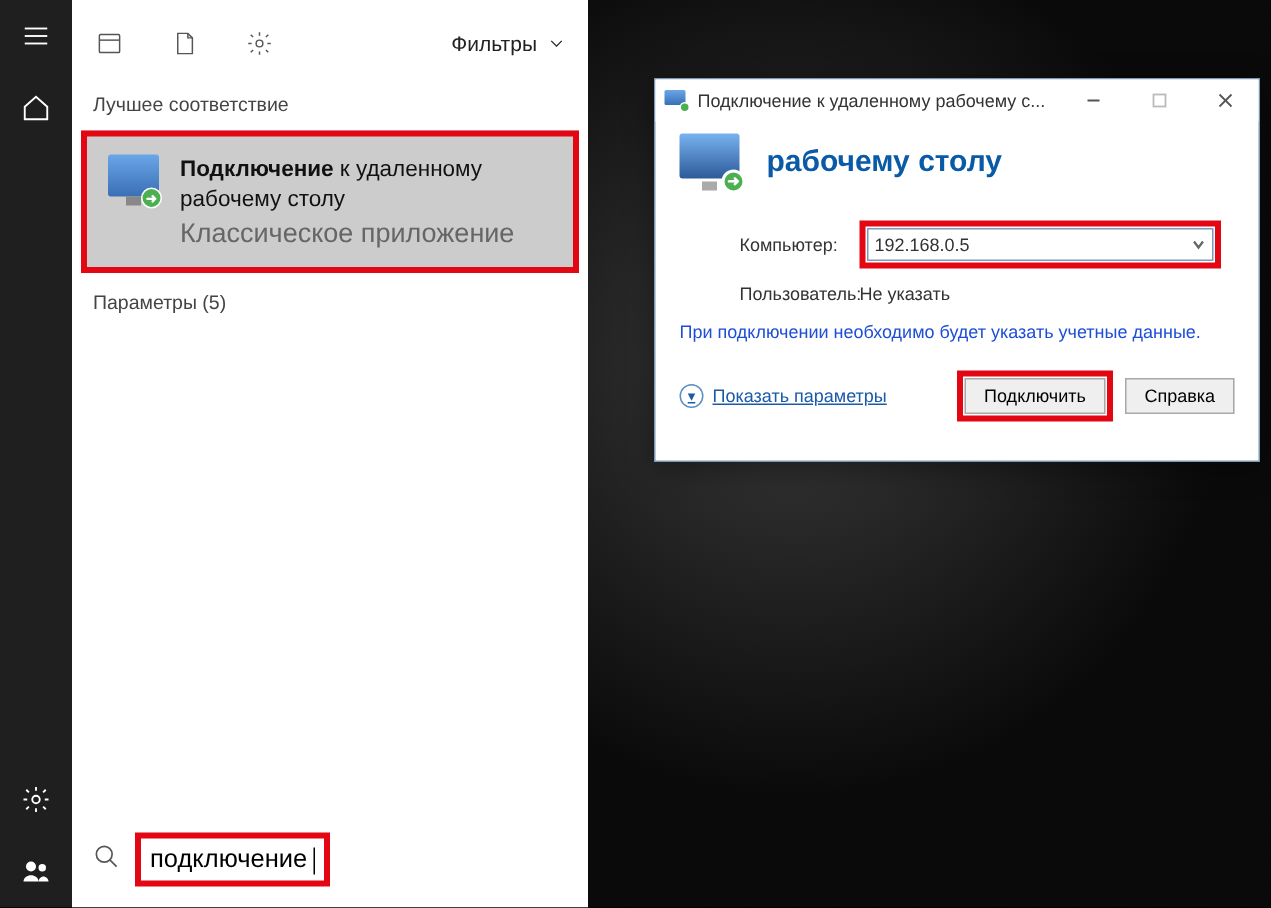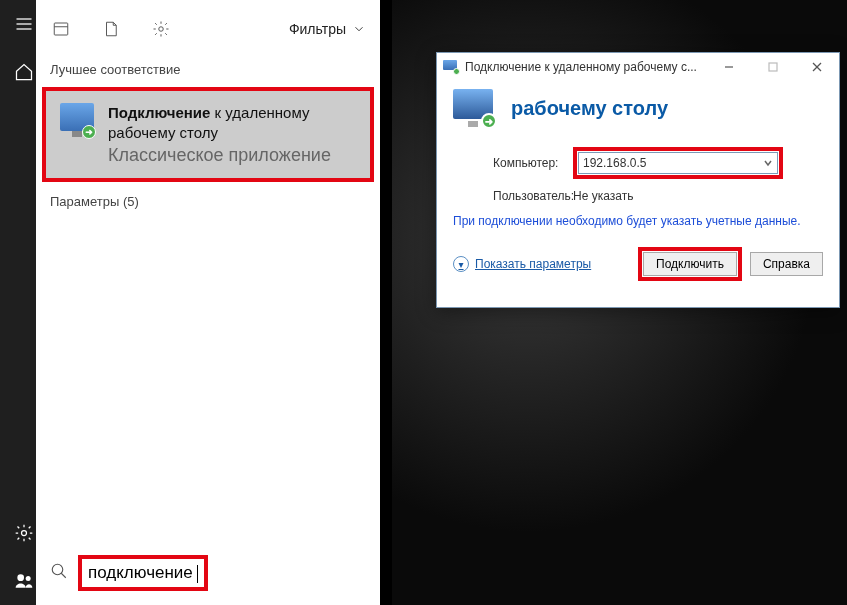--- a/index.html
+++ b/index.html
@@ -5,21 +5,21 @@
     * { margin: 0; padding: 0; box-sizing: border-box; font-family: "Segoe UI", Tahoma, sans-serif; }
     body { width: 847px; height: 605px; background: #000; overflow: hidden; position: relative; }
     
     
     .rail { position: absolute; left: 0; top: 0; width: 48px; height: 605px; background: #1f1f1f; display: flex; flex-direction: column; }
     .rail-item { width: 48px; height: 48px; display: flex; align-items: center; justify-content: center; color: #fff; cursor: pointer; }
     .rail-item svg { width: 20px; height: 20px; fill: none; stroke: #fff; stroke-width: 1.5; }
     .rail-spacer { flex: 1; }
     
     
-    .panel { position: absolute; left: 36px; top: 0; width: 344px; height: 605px; background: #fff; display: flex; flex-direction: column; }
+    .panel { position: absolute; left: 48px; top: 0; width: 344px; height: 605px; background: #fff; display: flex; flex-direction: column; }
     .panel-top { height: 58px; display: flex; align-items: center; padding: 0 14px; gap: 28px; }
     .panel-top-icon { width: 22px; height: 22px; display: flex; align-items: center; justify-content: center; cursor: pointer; }
     .panel-top-icon svg { width: 18px; height: 18px; fill: none; stroke: #555; stroke-width: 1.3; }
     .panel-top-spacer { flex: 1; }
     .filters { display: flex; align-items: center; gap: 6px; cursor: pointer; font-size: 14px; color: #222; }
     .filters svg { width: 14px; height: 14px; fill: none; stroke: #222; stroke-width: 1.5; }
     
     .section-label { font-size: 13px; color: #444; padding: 4px 14px 6px; }
     
     .result { display: flex; align-items: flex-start; padding: 12px 14px; gap: 14px; cursor: pointer; margin: 4px 6px 8px; }
@@ -65,21 +65,21 @@
     .dlg-header-icon .mon::after { content: ""; position: absolute; bottom: 2px; left: 15px; width: 10px; height: 6px; background: #aaa; }
     .dlg-header-icon .bdg { position: absolute; bottom: 0; right: 0; width: 16px; height: 16px; background: #4caf50; border-radius: 50%; border: 2px solid #fff; color: #fff; font-size: 10px; display: flex; align-items: center; justify-content: center; font-weight: bold; }
     .dlg-header-text { color: #0a5aa6; }
     .dlg-header-text .l1 { font-size: 17px; }
     .dlg-header-text .l2 { font-size: 20px; font-weight: 700; margin-top: -2px; }
     
     .dlg-body { padding: 6px 16px 0; font-size: 12px; color: #333; }
     .dlg-row { display: flex; align-items: center; margin-bottom: 10px; margin-left: 40px; }
     .dlg-label { width: 80px; }
     .dlg-input-wrap { border: 4px solid #e30613; padding: 1px; }
-    .dlg-input { width: 200px; height: 22px; border: 1px solid #7a9ab8; display: flex; align-items: center; padding: 0 4px; font-size: 12px; background: #fff; position: relative; }
+    .dlg-input { width: 231px; height: 22px; border: 1px solid #7a9ab8; display: flex; align-items: center; padding: 0 4px; font-size: 12px; background: #fff; position: relative; }
     .dlg-input .chev { position: absolute; right: 4px; top: 4px; }
     .dlg-input .chev svg { width: 10px; height: 10px; fill: none; stroke: #666; stroke-width: 1.5; }
     .dlg-note { color: #1d4ed8; margin: 4px 0 12px; line-height: 1.35; }
     .dlg-userval { color: #333; }
     
     .dlg-footer { display: flex; align-items: center; padding: 6px 16px 14px; gap: 8px; }
     .show-opts { display: flex; align-items: center; gap: 6px; font-size: 12px; color: #1a5aa6; cursor: pointer; text-decoration: underline; }
     .show-opts .circ { width: 16px; height: 16px; border: 1px solid #5a8fc4; border-radius: 50%; display: flex; align-items: center; justify-content: center; color: #1a5aa6; font-size: 10px; }
     .footer-spacer { flex: 1; }
     .dlg-btn { height: 24px; padding: 0 12px; border: 1px solid #a8a8a8; background: #efefef; font-size: 12px; cursor: pointer; display: flex; align-items: center; }

